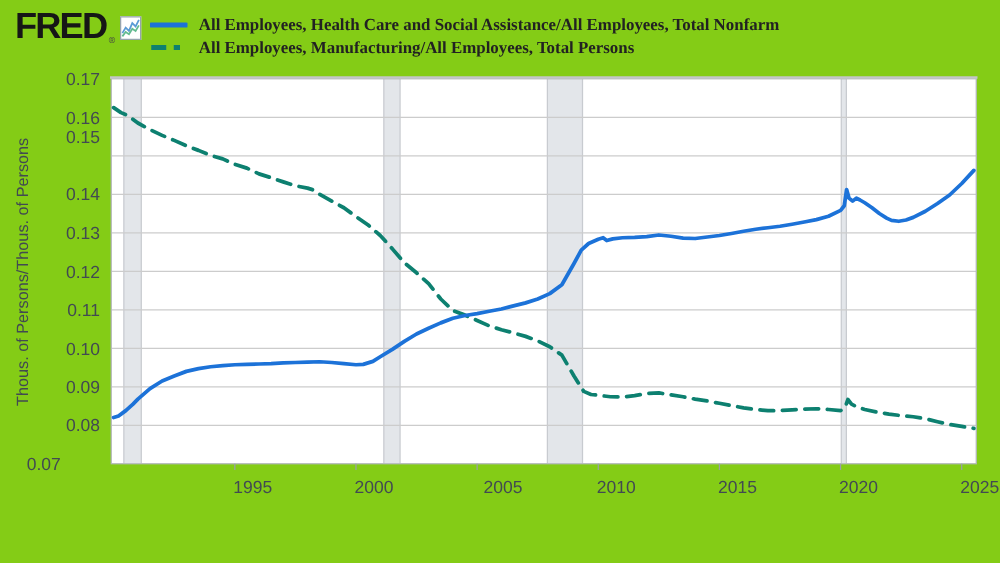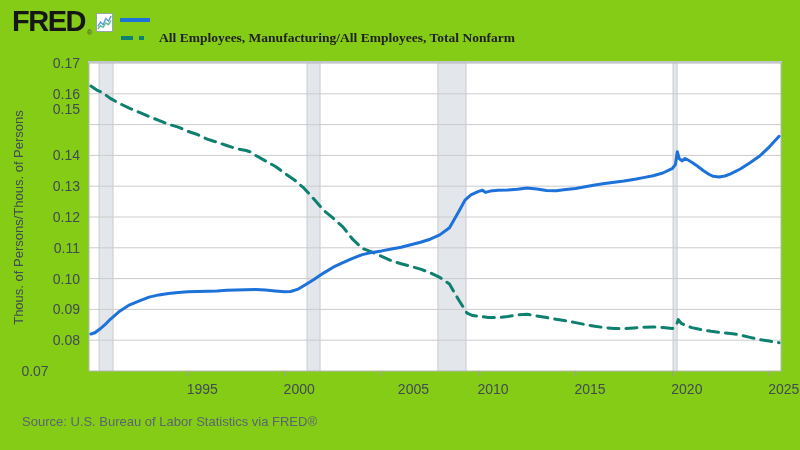--- a/index.html
+++ b/index.html
@@ -100,28 +100,29 @@
       </svg>
   </div>
 
   <div class="legend">
     <div class="legend-row">
       <span class="legend-swatch">
         <svg viewBox="0 0 30 6">
             <line id="swatch0" x1="1" y1="3" x2="29" y2="3" stroke-width="4" stroke-linecap="round" stroke="#1c72d8"></line>
           </svg>
       </span>
+      <span class="legend-label">All Employees, Health Care and Social Assistance/All Employees, Total Nonfarm</span>
     </div>
     <div class="legend-row">
       <span class="legend-swatch">
         <svg viewBox="0 0 30 6">
             <line id="swatch1" x1="1" y1="3" x2="29" y2="3" stroke-width="4" stroke-dasharray="12 6 5 20" stroke="#0d8070"></line>
           </svg>
       </span>
-      <span class="legend-label">All Employees, Manufacturing/All Employees, Total Nonfarm</span>
+      <span class="legend-label">All Employees, Manufacturing/All Employees, Total Persons</span>
     </div>
   </div>
 
   <div class="y-title">Thous. of Persons/Thous. of Persons</div>
 
   <div id="yTicks">
       <div class="tick-label y-tick" style="left: 10px; top: 55px;">0.17</div>
       <div class="tick-label y-tick" style="left: 10px; top: 85.8px;">0.16</div>
       <div class="tick-label y-tick" style="left: 10px; top: 101px;">0.15</div>
       <div class="tick-label y-tick" style="left: 10px; top: 147.4px;">0.14</div>
@@ -129,22 +130,21 @@
       <div class="tick-label y-tick" style="left: 10px; top: 209px;">0.12</div>
       <div class="tick-label y-tick" style="left: 10px; top: 239.8px;">0.11</div>
       <div class="tick-label y-tick" style="left: 10px; top: 270.6px;">0.10</div>
       <div class="tick-label y-tick" style="left: 10px; top: 301.4px;">0.09</div>
       <div class="tick-label y-tick" style="left: 10px; top: 332.2px;">0.08</div>
       <div class="tick-label y-tick" style="left: 0; top: 363px; text-align: center;">0.07</div>
     </div>
   <div id="xTicks">
       <div class="tick-label x-tick" style="left: 157.857px; top: 381px;">1995</div>
       <div class="tick-label x-tick" style="left: 254.776px; top: 381px;">2000</div>
-      <div class="tick-label x-tick" style="left: 369px; top: 381px;">2005</div>
+      <div class="tick-label x-tick" style="left: 358px; top: 381px;">2005</div>
       <div class="tick-label x-tick" style="left: 448.613px; top: 381px;">2010</div>
       <div class="tick-label x-tick" style="left: 545.532px; top: 381px;">2015</div>
       <div class="tick-label x-tick" style="left: 642.451px; top: 381px;">2020</div>
       <div class="tick-label x-tick" style="left: 739.37px; top: 381px;">2025</div>
     </div>
 
-  <div class="footer-source">Source: U.S. Bureau of Labor Statistics via FRED®</div>
 
 </div>
 
 </body></html>

